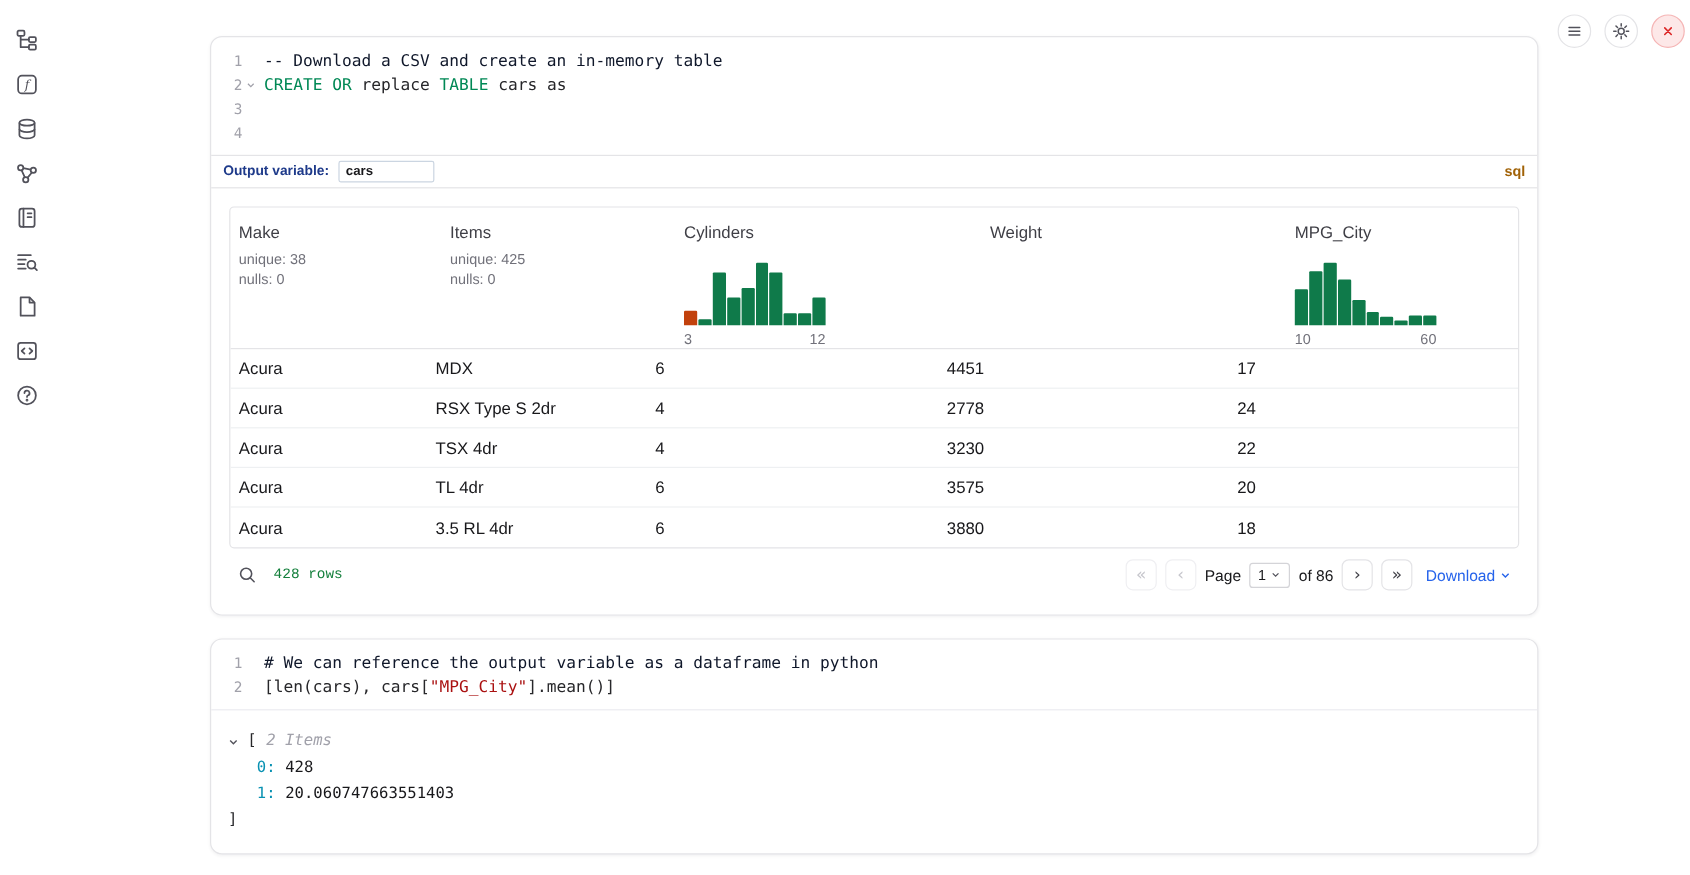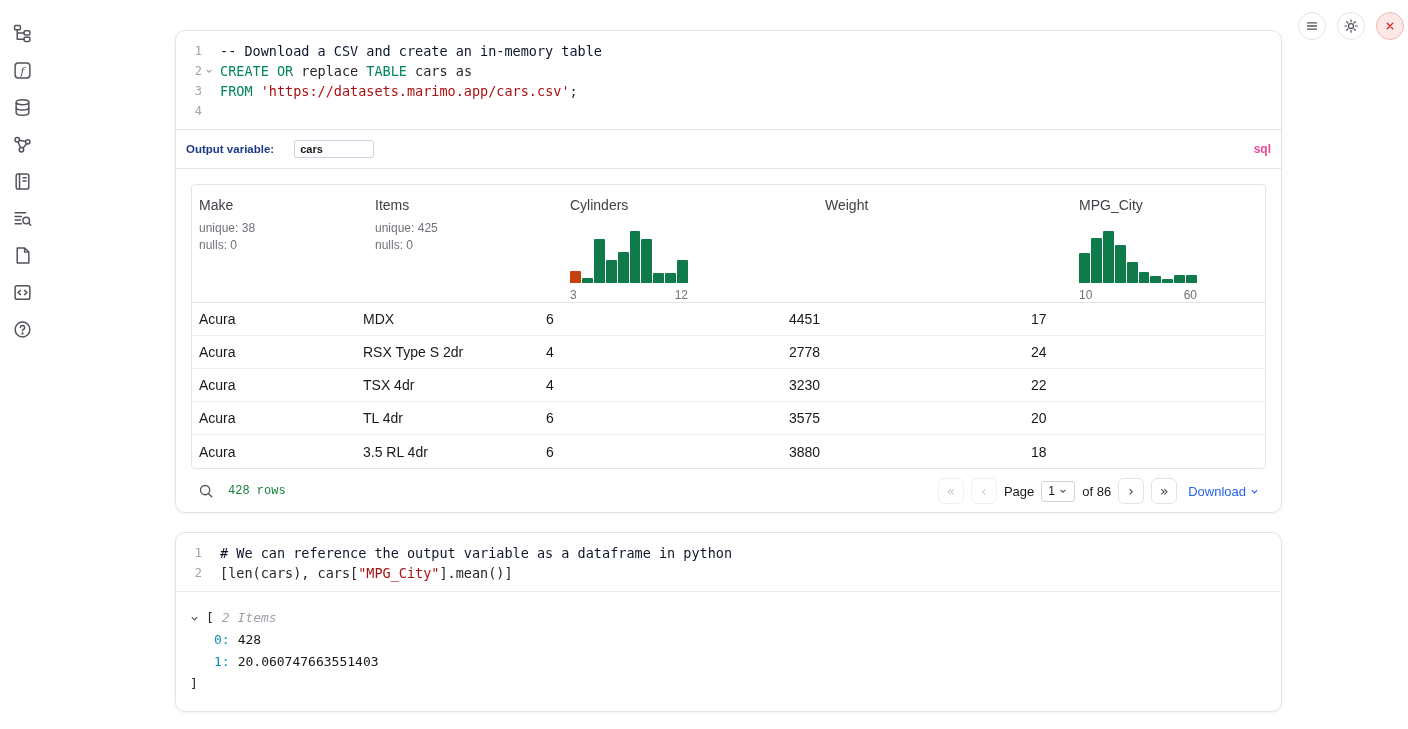--- a/index.html
+++ b/index.html
@@ -23,24 +23,24 @@
   .editor { padding:10px 0 8px 0; }
   .code-line { display:flex; height:20px; line-height:20px; font-family:"DejaVu Sans Mono", monospace; font-size:13.5px; }
   .gutter { flex:none; width:26px; text-align:right; color:#a1a1aa; font-size:12px; }
   .fold { flex:none; width:14px; display:flex; align-items:center; justify-content:center; color:#a1a1aa; cursor:pointer; }
   .code-text { margin-left:4px; white-space:pre; }
   .tk-c { color:#0f172a; }
   .tk-k { color:#008855; }
   .tk-s { color:#aa1111; }
   .tk-p { color:#27272a; }
 
-  .ov-bar { border-top:1px solid #e4e4e7; border-bottom:1px solid #e4e4e7; height:40px; display:flex; align-items:center; padding:0 10px; gap:20px; }
+  .ov-bar { border-top:1px solid #e4e4e7; border-bottom:1px solid #e4e4e7; height:28px; display:flex; align-items:center; padding:0 10px; gap:8px; }
   .ov-label { font-size:11.5px; font-weight:700; color:#1e3a8a; }
   .ov-input { width:80px; height:18px; border:1px solid #cbd5e1; border-radius:2px; font-family:"Liberation Sans", sans-serif; font-size:11px; font-weight:700; color:#18181b; padding:0 5px; outline:none; }
-  .lang-badge { margin-left:auto; font-size:12px; font-weight:600; color:#ec4899; }
+  .lang-badge { margin-left:auto; font-size:12px; font-weight:600; color:#a16207; }
 
   .cell-output { padding:15px 15px 0 15px; }
 
   
   .table-card { border:1px solid #e4e4e7; border-radius:4px; overflow:hidden; }
   .t-grid { display:grid; grid-template-columns:164px 183px 243px 242px 1fr; }
   .t-header { padding-top:12px; border-bottom:1px solid #e4e4e7;gap:12px; }
   .t-col { padding-left:7px; }
   .t-col-name { font-size:14px; color:#3f3f46; cursor:pointer; }
   .t-col-sub { height:82px; margin-top:7px; }
@@ -172,21 +172,20 @@
       <span class="fold">
           <svg width="8" height="8" viewBox="0 0 10 10">
             <path d="M2 3.5l3 3 3-3" fill="none" stroke="currentColor" stroke-width="1.3"></path>
           </svg>
         </span>
       <span class="code-text"><span class="tk-k">CREATE</span><span class="tk-p"> </span><span class="tk-k">OR</span><span class="tk-p"> replace </span><span class="tk-k">TABLE</span><span class="tk-p"> cars as</span></span>
     </div>
     <div class="code-line">
       <span class="gutter">3</span>
       <span class="fold"></span>
-      <span class="code-text"><span class="tk-k">FROM</span><span class="tk-p"> </span><span class="tk-s">'https://datasets.marimo.app/cars.csv'</span><span class="tk-p">;</span></span>
     </div>
     <div class="code-line">
       <span class="gutter">4</span>
       <span class="fold"></span>
     </div>
   </div>
 
   <div class="ov-bar">
     <span class="ov-label">Output variable:</span>
     <input class="ov-input" type="text" value="cars" style="">

